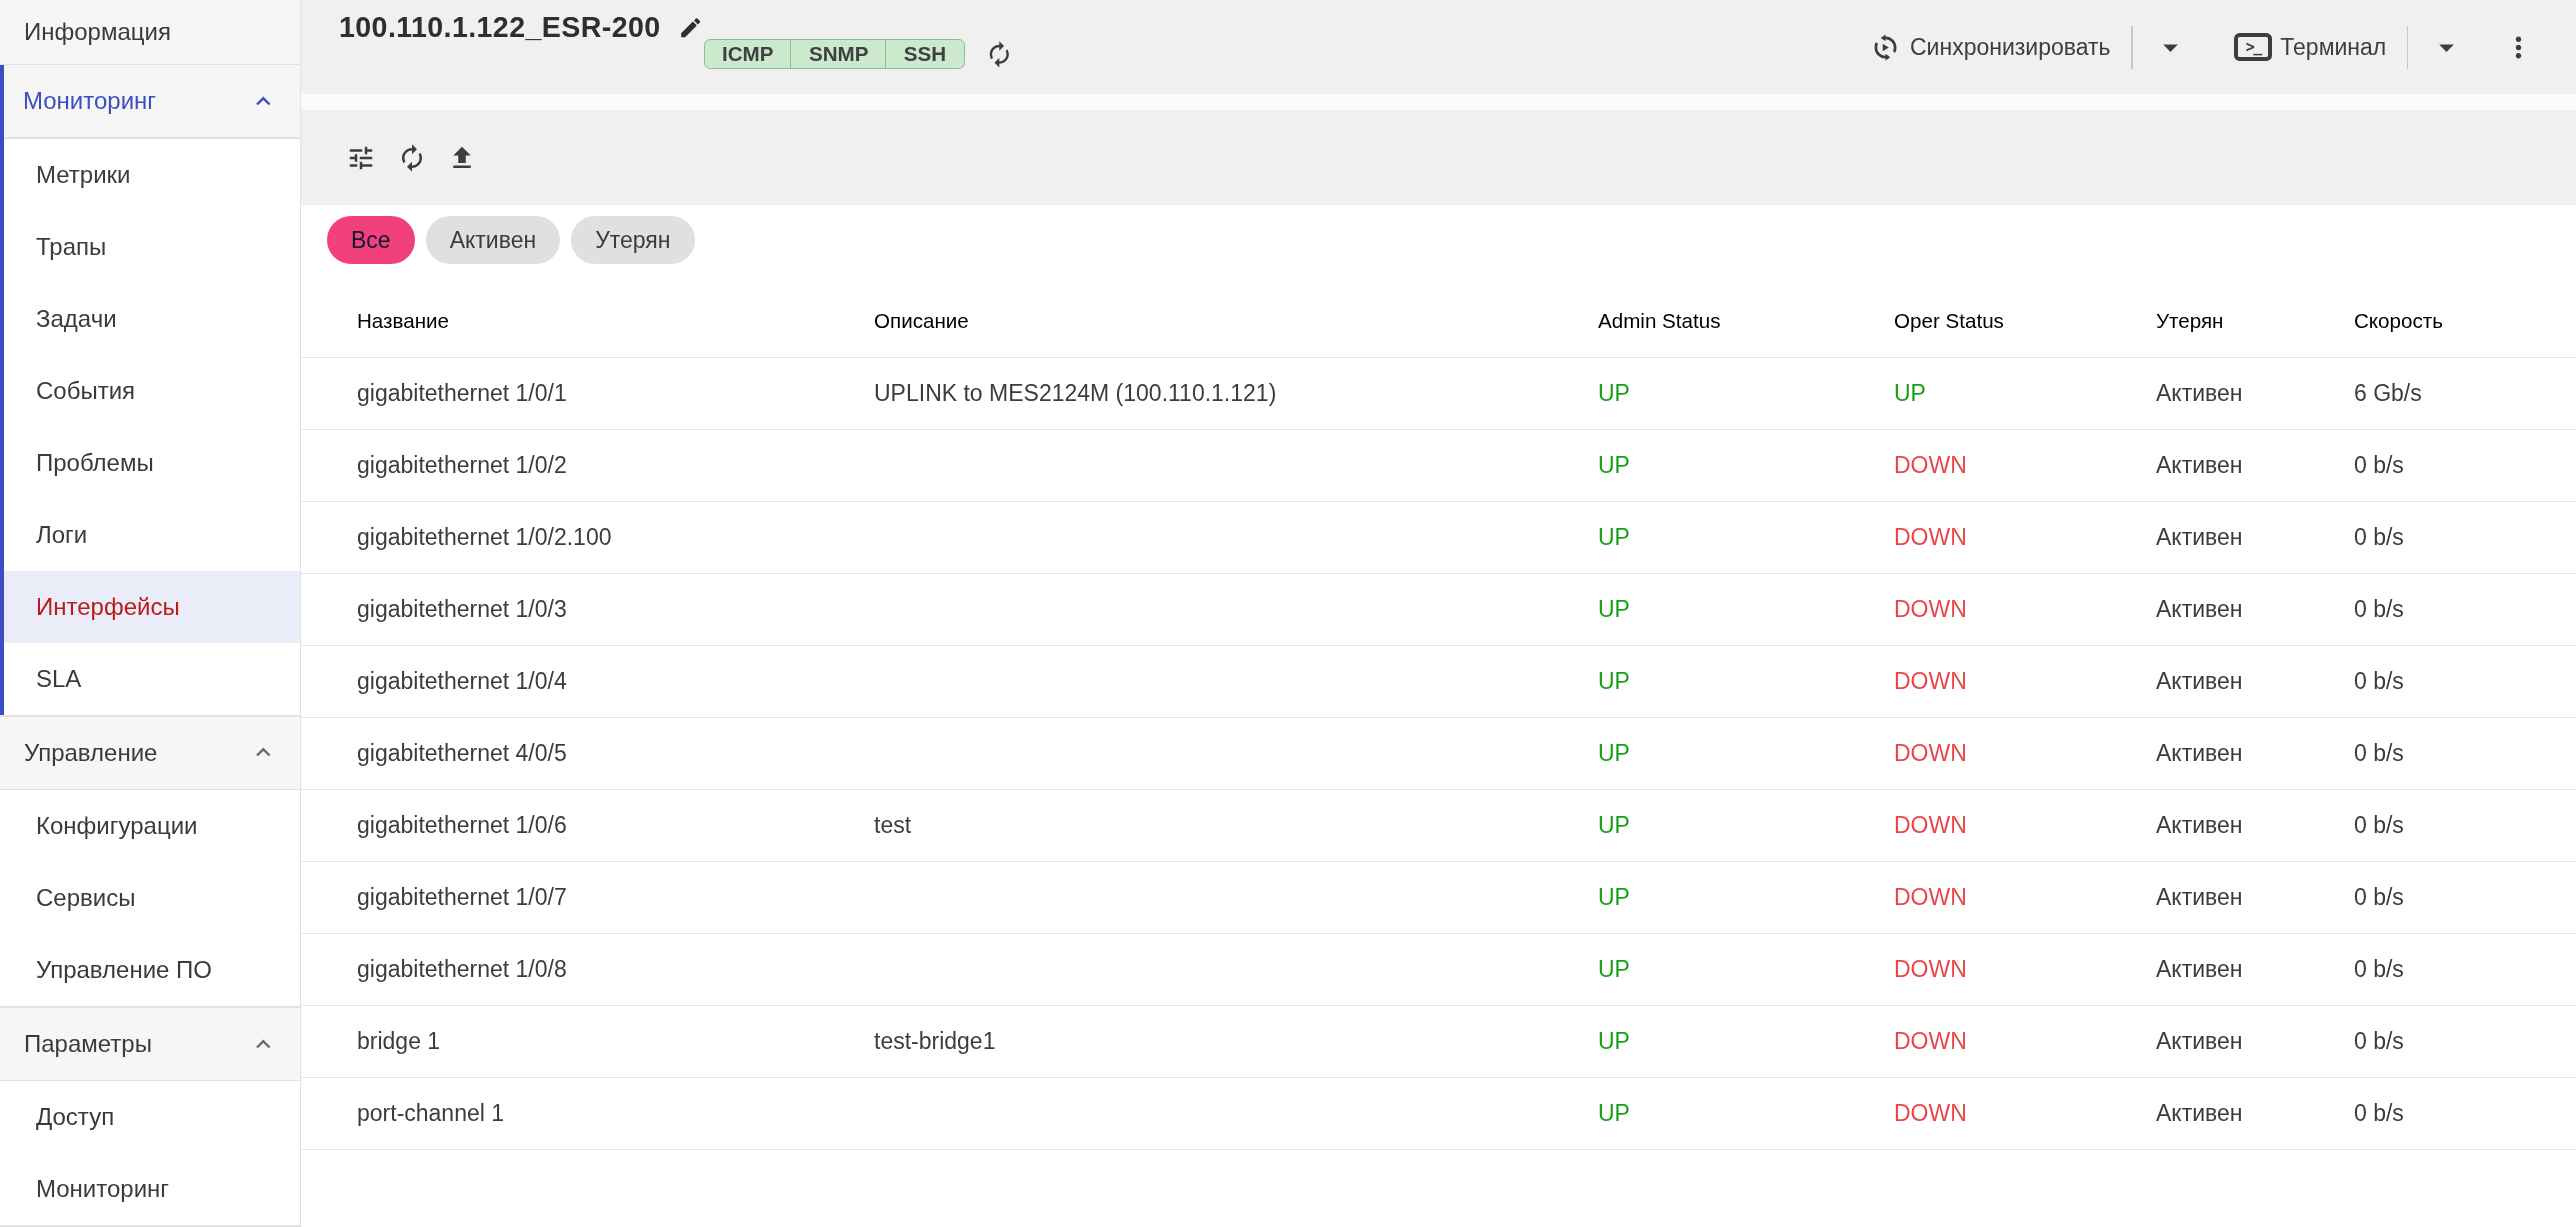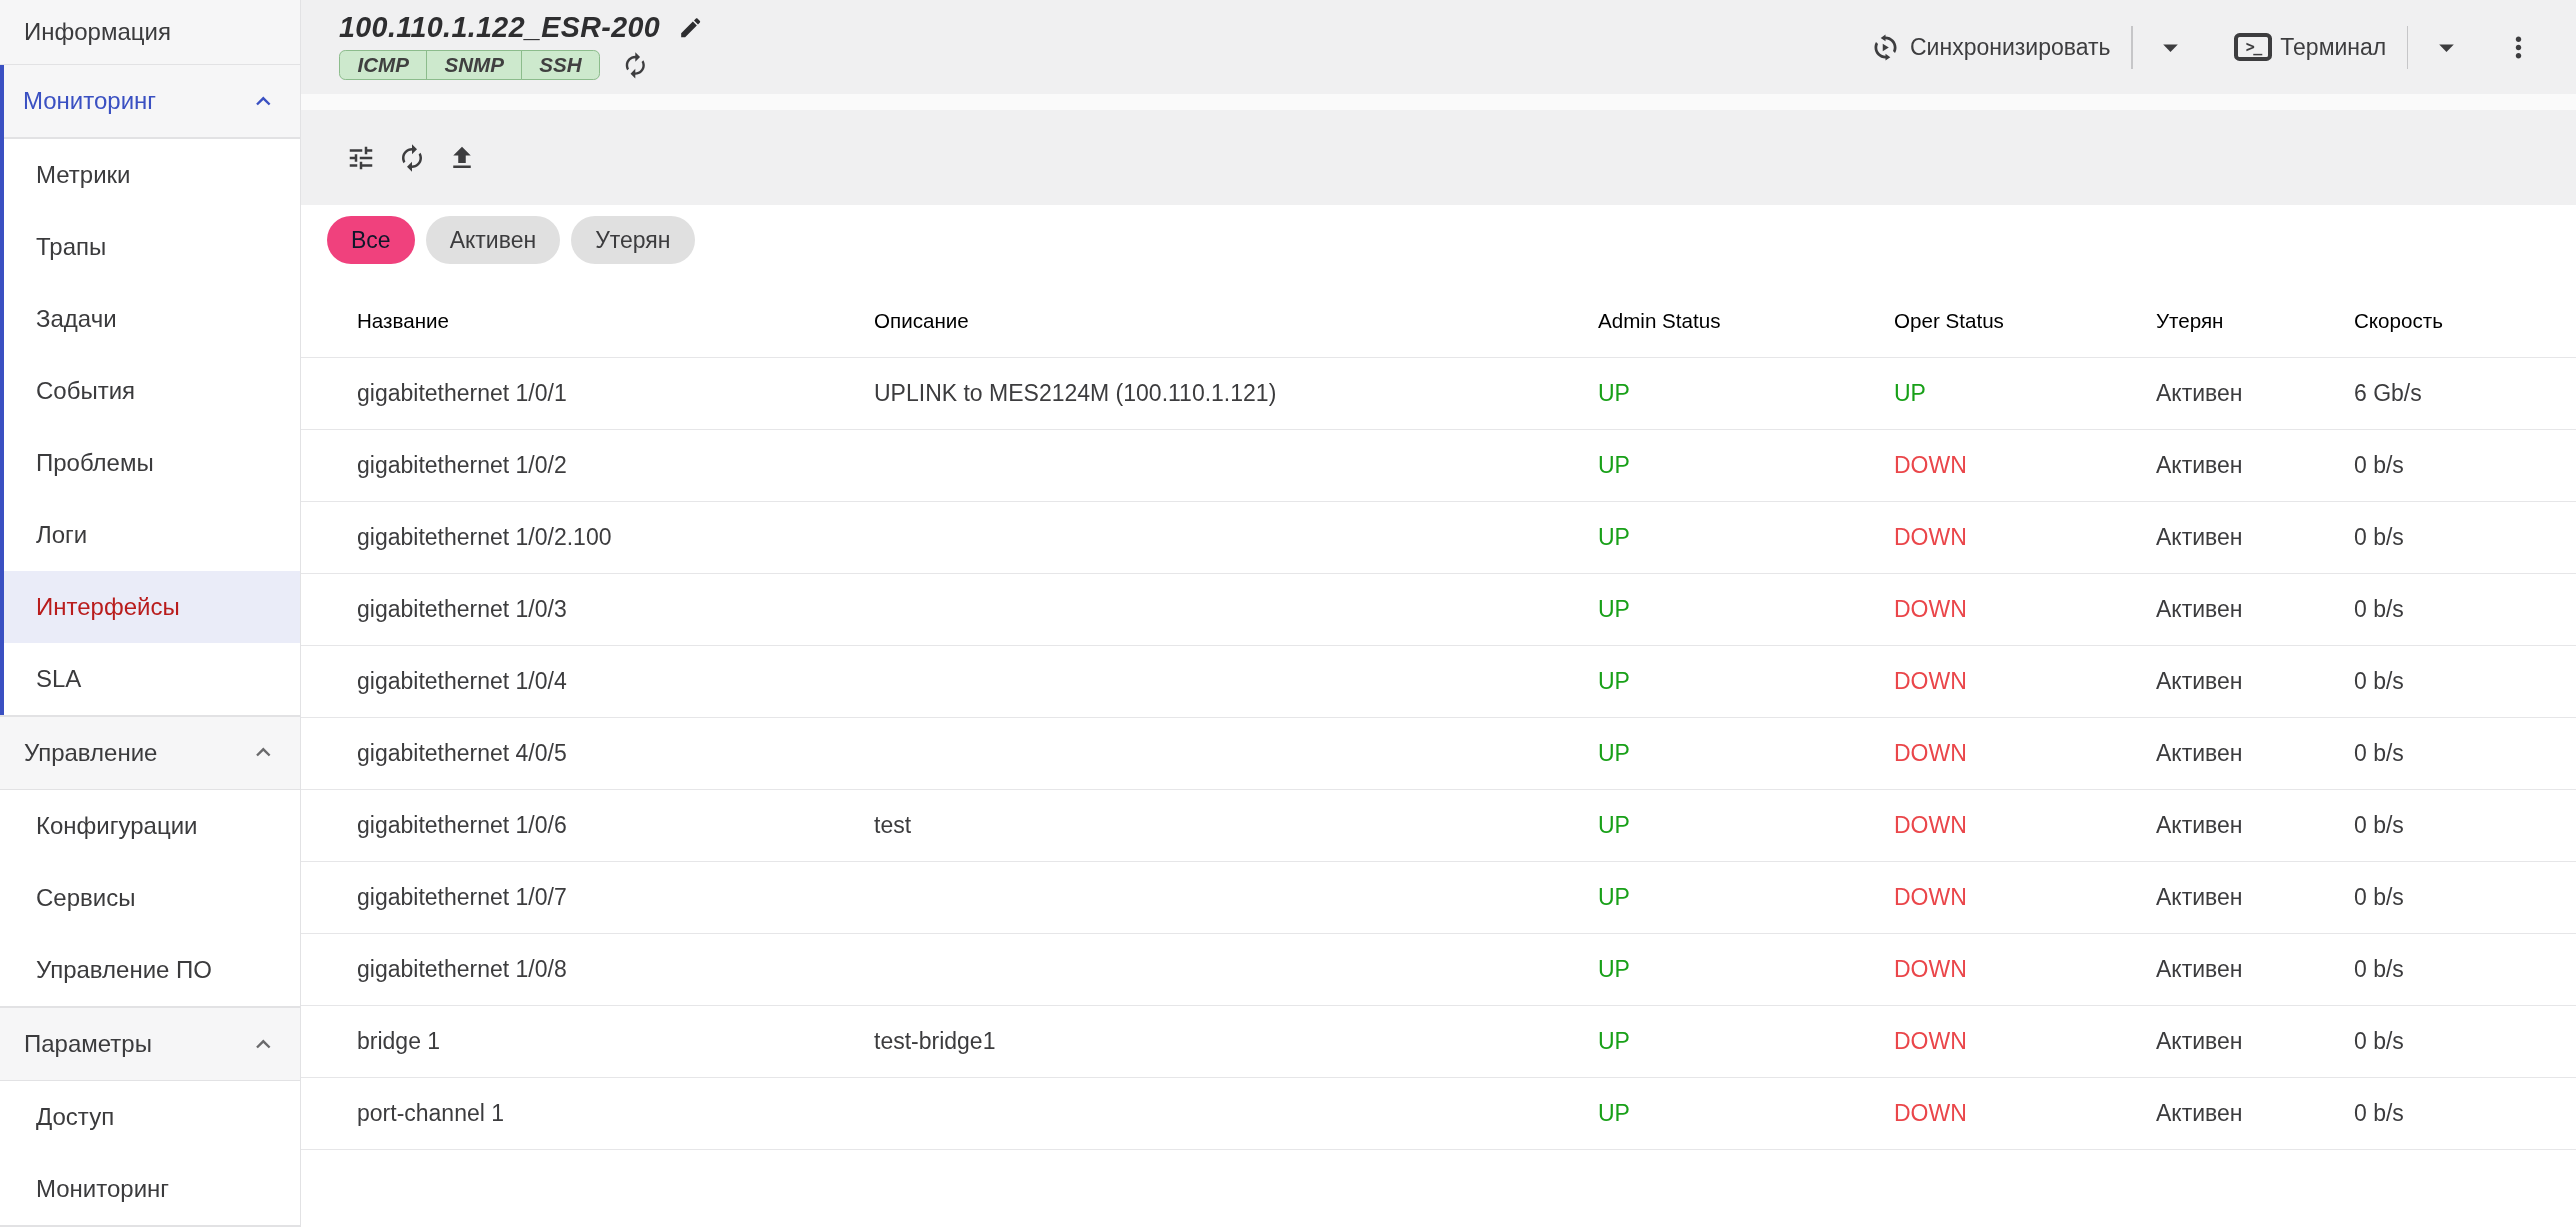--- a/index.html
+++ b/index.html
@@ -19,21 +19,21 @@
   .sb-section-header.blue-header { color:#3a50c2; font-weight:500; }
   .sb-section-header.blue-header .chev { color:#3a50c2; }
   .sb-item-sub { padding-left:36px; background:#ffffff; }
   .sb-item-sub.selected { background:#eaecf8; color:#b91c1c; }
   .sb-bottom-sliver { background:#f6f6f7; flex:1; }
 
   
   .main { flex:1; display:flex; flex-direction:column; height:100%; background:#ffffff; }
 
   .app-header { height:94px; background:#f0f0f1; display:flex; justify-content:space-between; align-items:stretch; padding:0 41px 0 38px; }
-  .header-left { display:flex; flex-direction:column; padding-top:9.5px;font-style:italic; }
+  .header-left { display:flex; padding-top:9.5px; }
   .title-row { display:flex; align-items:center; height:36px; }
   .page-title { font-size:28.6px; font-weight:700; color:#2e2e30; letter-spacing:0.4px; }
   .edit-pencil { margin-left:17.5px; color:#2e2e30; }
   .badges-row { display:flex; align-items:center; margin-top:4.8px; }
   .badge-group { display:flex; }
   .proto-badge { height:30px; line-height:27px; padding:0 17.5px; font-size:20.6px; font-weight:700; color:#404040; background:#cde9cd; border:1.6px solid #8cbc8c; margin-left:-1.6px; }
   .proto-badge:first-child { border-radius:6.3px 0 0 6.3px; margin-left:0; }
   .proto-badge:last-child { border-radius:0 6.3px 6.3px 0; }
   .badge-refresh { margin-left:20.6px; color:#3d3d3f; }
 

